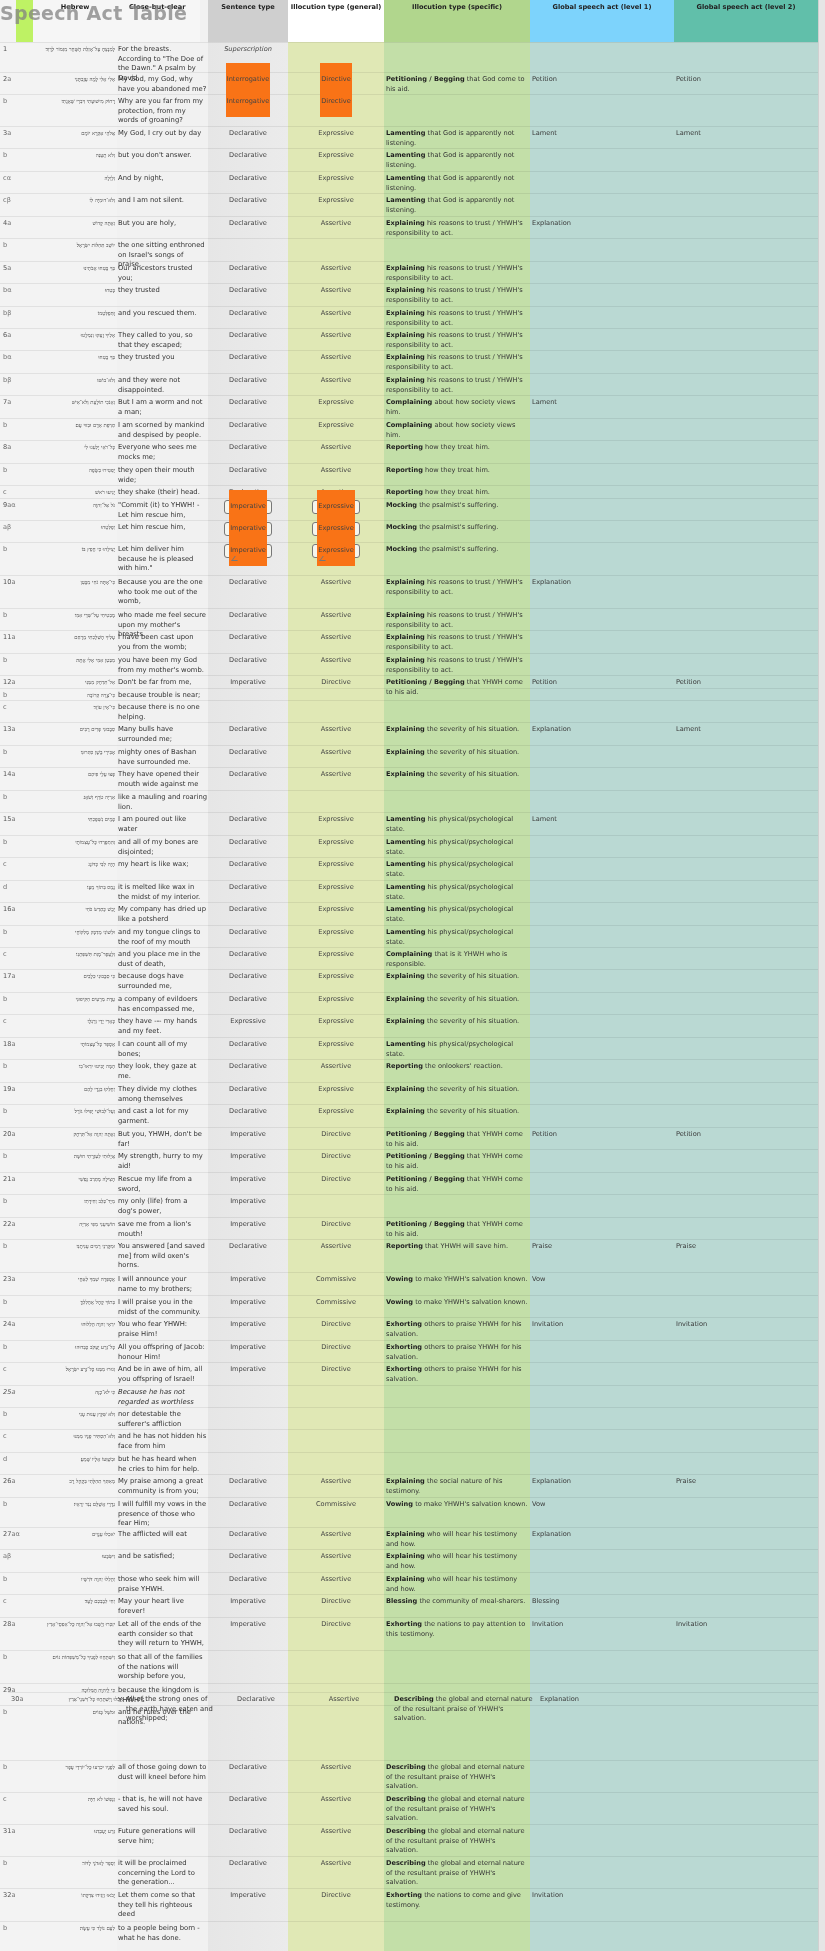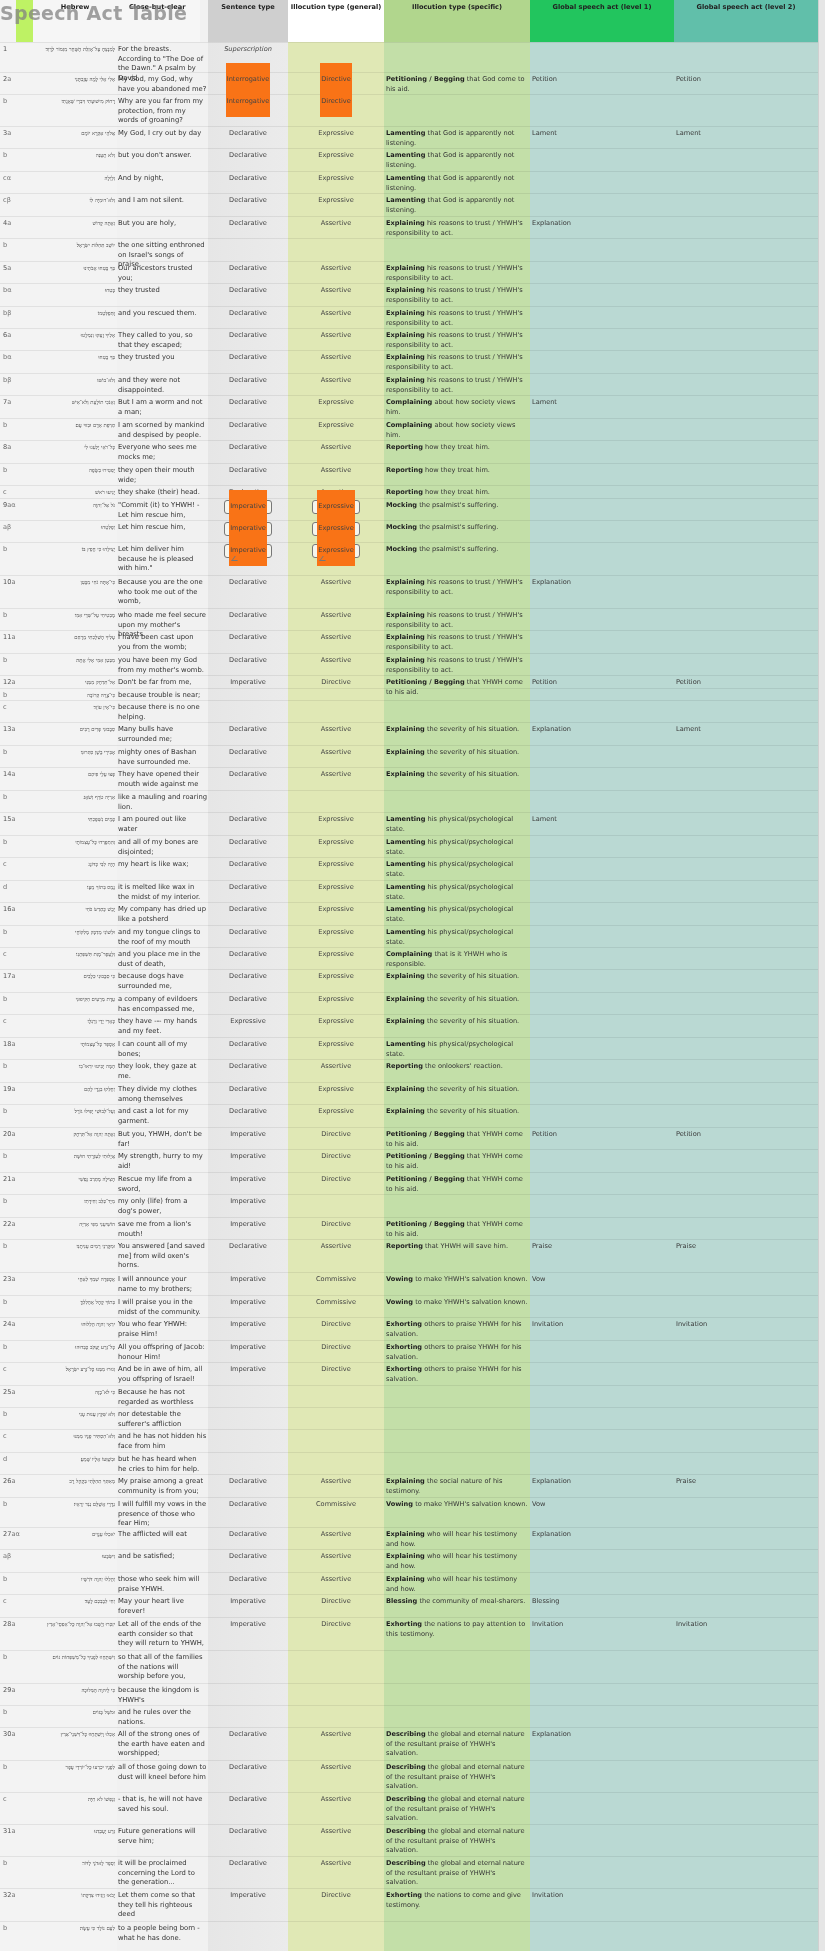--- a/index.html
+++ b/index.html
@@ -16,21 +16,21 @@
   .bg-g1 { left: 530px; width: 144px; background: #bad9d3; }
   .bg-g2 { left: 674px; width: 144px; background: #bad9d3; }
   .header { position: absolute; top: 0; left: 0; width: 818px; height: 42px; }
   .hcell { position: absolute; top: 0; height: 42px; font-weight: bold; font-size: 6.6px; color: #222; text-align: center; padding-top: 3px; }
   .h-verse { left: 16px; width: 33px; background: #bef264; padding-left: 32px; }
   .h-heb { left: 33px; width: 84px; background: #f6f6f6; }
   .h-ccl { left: 109px; width: 91px; background: #f6f6f6; text-align: left; padding-left: 20px; }
   .h-sent { left: 208px; width: 80px; background: #cfcfcf; }
   .h-gen { left: 288px; width: 96px; background: #ffffff; }
   .h-spec { left: 384px; width: 146px; background: #b1d68d; }
-  .h-g1 { left: 530px; width: 144px; background: #22c55e; }
+  .h-g1 { left: 530px; width: 144px; background: #7dd3fc; }
   .h-g2 { left: 674px; width: 144px; background: #61bfaa; }
   .title { position: absolute; left: 0; top: 2px; font-size: 19px; font-weight: bold; color: rgba(130,130,130,0.75); letter-spacing: 0.3px; z-index: 5; font-family: "DejaVu Sans", sans-serif; }
   .rows { position: absolute; top: 42px; left: 0; width: 818px; }
   .row { position: absolute; left: 0; width: 818px; border-top: 1px solid rgba(0,0,0,0.07); }
   .cell { position: absolute; top: 0; line-height: 9.5px; padding-top: 2px; }
   .c-verse { left: 3px; width: 30px; color: #777; }
   .c-verse .num { color: #555; }
   .c-heb { left: 33px; width: 83px; text-align: right; font-size: 5.2px; color: #444; font-family: "DejaVu Serif", serif; direction: rtl; padding-right: 1px; line-height: 7px; padding-top: 3px; }
   .c-ccl { left: 118px; width: 89px; color: #333; font-size: 6.8px; }
   .c-sent { left: 208px; width: 80px; text-align: center; color: #444; }
@@ -655,21 +655,21 @@
       <div class="row" style="top: 1320px; height: 23px;">
         <div class="cell c-verse"><span class="num"></span><span class="sub">c</span></div>
         <div class="cell c-heb">וְגוּרוּ מִמֶּנּוּ כָּל־זֶרַע יִשְׂרָאֵל׃</div>
         <div class="cell c-ccl">And be in awe of him, all you offspring of Israel!</div>
         <div class="cell c-sent"><span>Imperative</span></div>
         <div class="cell c-gen"><span>Directive</span></div>
         <div class="cell c-spec"><b>Exhorting</b><span> others to praise YHWH for his salvation.</span></div>
         <div class="cell c-g1"></div>
         <div class="cell c-g2"></div>
       </div>
-      <div class="row" style="top: 1343px; height: 22px;">
+      <div class="row" style="top: 1343px; height: 22px; font-style: italic;">
         <div class="cell c-verse"><span class="num">25</span><span class="sub">a</span></div>
         <div class="cell c-heb">כִּי לֹא־בָזָה</div>
         <div class="cell c-ccl">Because he has not regarded as worthless</div>
         <div class="cell c-sent"></div>
         <div class="cell c-gen"></div>
         <div class="cell c-spec"></div>
         <div class="cell c-g1"></div>
         <div class="cell c-g2"></div>
       </div>
       <div class="row" style="top: 1365px; height: 22px;">
@@ -795,21 +795,21 @@
       <div class="row" style="top: 1663px; height: 22px;">
         <div class="cell c-verse"><span class="num"></span><span class="sub">b</span></div>
         <div class="cell c-heb">וּמֹשֵׁל בַּגּוֹיִם׃</div>
         <div class="cell c-ccl">and he rules over the nations.</div>
         <div class="cell c-sent"></div>
         <div class="cell c-gen"></div>
         <div class="cell c-spec"></div>
         <div class="cell c-g1"></div>
         <div class="cell c-g2"></div>
       </div>
-      <div class="row" style="top: 1685px; height: 33px;">
+      <div class="row" style="top: 1650px; height: 33px; margin-left: 8px;">
         <div class="cell c-verse"><span class="num">30</span><span class="sub">a</span></div>
         <div class="cell c-heb">אָכְלוּ וַיִּשְׁתַּחֲווּ כָּל־דִּשְׁנֵי־אֶרֶץ</div>
         <div class="cell c-ccl">All of the strong ones of the earth have eaten and worshipped;</div>
         <div class="cell c-sent"><span>Declarative</span></div>
         <div class="cell c-gen"><span>Assertive</span></div>
         <div class="cell c-spec"><b>Describing</b><span> the global and eternal nature of the resultant praise of YHWH's salvation.</span></div>
         <div class="cell c-g1">Explanation</div>
         <div class="cell c-g2"></div>
       </div>
       <div class="row" style="top: 1718px; height: 32px;">

